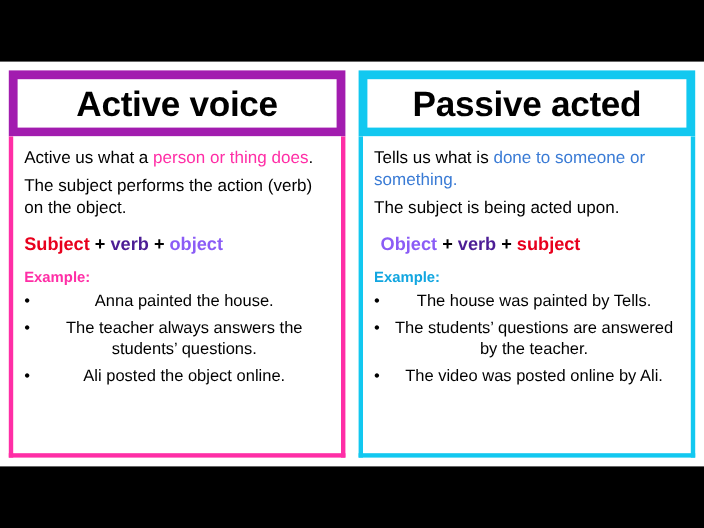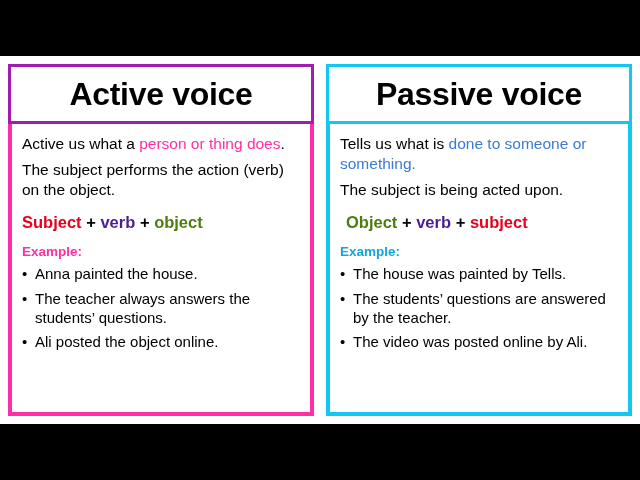--- a/index.html
+++ b/index.html
@@ -33,21 +33,21 @@
     padding: 8px 8px;
   }
   .card {
     width: 306px;
     box-sizing: border-box;
     display: flex;
     flex-direction: column;
     background: #ffffff;
   }
   .card-title-box {
-    border: 3px solid #a21caf;
+    border: 8px solid #a21caf;
     box-sizing: border-box;
     height: 60px;
     display: flex;
     align-items: center;
     justify-content: center;
     background: #ffffff;
   }
   .card.passive .card-title-box {
     border-color: #12c8f0;
   }
@@ -80,40 +80,41 @@
   .formula {
     font-size: 16.5px;
     font-weight: bold;
     margin: 14px 0 12px 0;
     text-align: left;
   }
   .card.passive .formula { text-align: left; padding-left: 6px; }
   .formula .f-red { color: #e8001d; }
   .formula .f-plus { color: #000000; font-weight: bold; }
   .formula .f-blue { color: #4c1d95; }
-  .formula .f-green { color: #4d7c0f; }
+  .formula .f-green { color: #8b5cf6; }
   .example-label {
     font-size: 13.5px;
     font-weight: bold;
     color: #12a6e0;
     margin: 0 0 6px 0;
   }
   .card.active .example-label { color: #ff2ea6; }
   ul.examples {
     list-style: none;
     margin: 0;
     padding: 0;
   }
   ul.examples li {
     font-size: 15px;
     color: #000000;
     line-height: 1.24;
     margin-bottom: 6px;
     padding-left: 13px;
     position: relative;
+    text-align: center;
   }
   ul.examples li::before {
     content: "\2022";
     position: absolute;
     left: 0;
     top: 0;
     color: #000000;
     font-size: 15px;
   }
 </style>
@@ -143,21 +144,21 @@
         <ul class="examples">
           <li>Anna painted the house.</li>
           <li>The teacher always answers the students’ questions.</li>
           <li>Ali posted the object online.</li>
         </ul>
       </div>
     </div>
 
     <div class="card passive">
       <div class="card-title-box">
-        <div class="card-title">Passive voice</div>
+        <div class="card-title">Passive acted</div>
       </div>
       <div class="card-body">
         <p class="lead"><span>Tells us what is </span><span class="hl-blue">done to someone or something.</span><span></span></p>
         <p class="lead">The subject is being acted upon.</p>
 
         <div class="formula">
           <span class="f-green">Object</span>
           <span class="f-plus">+</span>
           <span class="f-blue">verb</span>
           <span class="f-plus">+</span>

